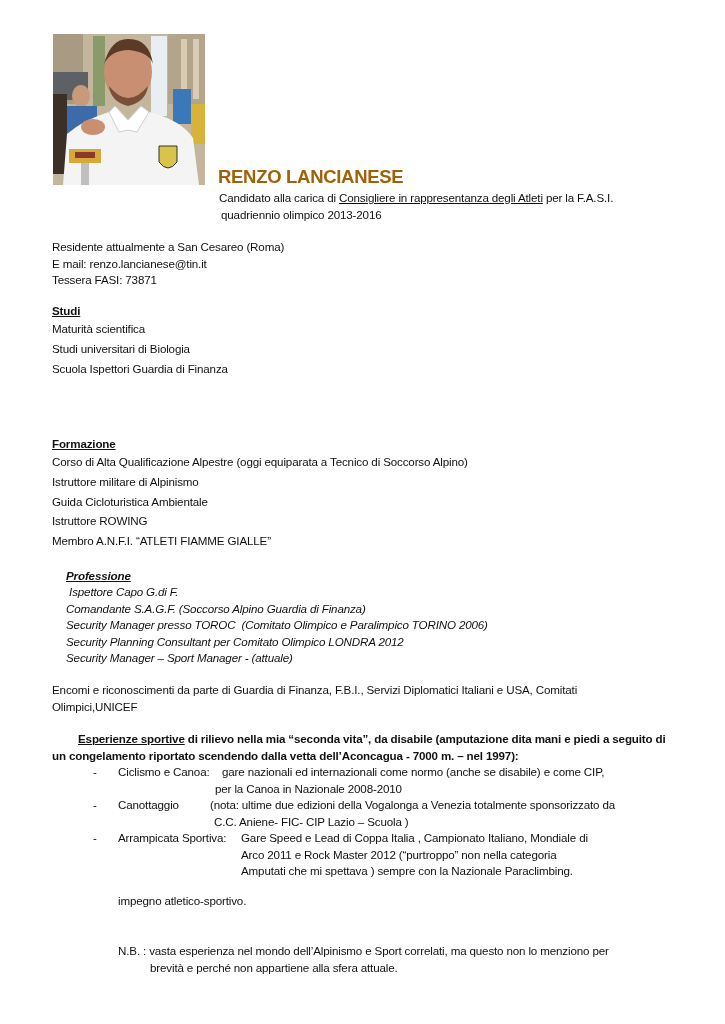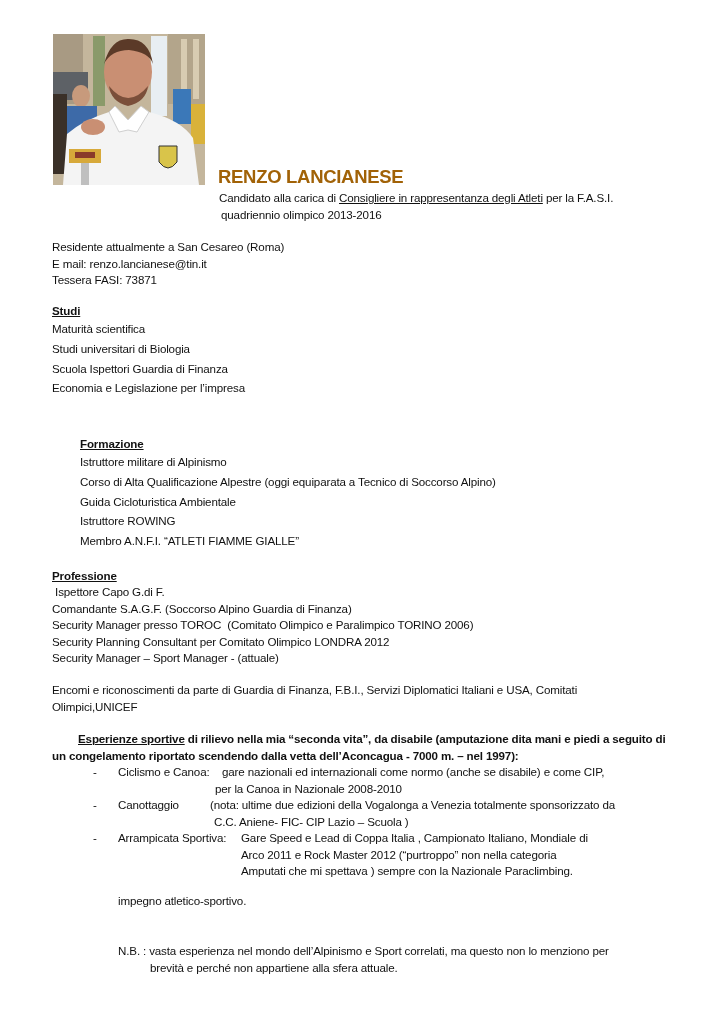--- a/index.html
+++ b/index.html
@@ -42,25 +42,25 @@
 
     .personal { left: 52px; top: 239px; }
     .personal div { line-height: 16.5px; }
 
     .section-title { font-weight: bold; text-decoration: underline; }
 
     .studi { left: 52px; top: 303px; }
     .studi .item { line-height: 19.8px; }
     .studi .section-title { line-height: 16px; }
 
-    .formazione { left: 52px; top: 436px; margin-left: 28px; }
+    .formazione { left: 52px; top: 436px; }
     .formazione .item { line-height: 19.8px; }
     .formazione .section-title { line-height: 16px; }
 
-    .professione { left: 52px; top: 568px; }
+    .professione { left: 66px; top: 568px; font-style: italic; }
     .professione div { line-height: 16.4px; }
 
     .encomi { left: 52px; top: 682px; }
     .encomi div { line-height: 16.5px; }
 
     .esperienze { left: 52px; top: 730px; font-weight: bold; }
     .esperienze div { line-height: 17px; }
     .esperienze .lead { text-decoration: underline; padding-left: 26px; }
 
     .sport-list { left: 0; top: 764px; width: 725px; }
@@ -122,27 +122,26 @@
   <div>Residente attualmente a San Cesareo (Roma)</div>
   <div>E mail: renzo.lancianese@tin.it</div>
   <div>Tessera FASI:  73871</div>
 </div>
 
 <div class="abs studi">
   <div class="section-title">Studi</div>
   <div class="item">Maturità scientifica</div>
   <div class="item">Studi universitari di Biologia</div>
   <div class="item">Scuola Ispettori Guardia di Finanza</div>
-  <div class="item">Economia e Legislazione per l’impresa</div>
 </div>
 
 <div class="abs formazione">
   <div class="section-title">Formazione</div>
+  <div class="item">Corso di Alta Qualificazione Alpestre (oggi equiparata a Tecnico di Soccorso Alpino)</div>
   <div class="item">Istruttore militare di Alpinismo</div>
-  <div class="item">Corso di Alta Qualificazione Alpestre (oggi equiparata a Tecnico di Soccorso Alpino)</div>
   <div class="item">Guida Cicloturistica Ambientale</div>
   <div class="item">Istruttore ROWING</div>
   <div class="item">Membro A.N.F.I. “ATLETI FIAMME GIALLE”</div>
 </div>
 
 <div class="abs professione">
   <div class="section-title">Professione</div>
   <div style="white-space:pre"> Ispettore Capo G.di F.</div>
   <div style="white-space:pre">Comandante S.A.G.F. (Soccorso Alpino Guardia di Finanza)</div>
   <div style="white-space:pre">Security Manager presso TOROC  (Comitato Olimpico e Paralimpico TORINO 2006)</div>

